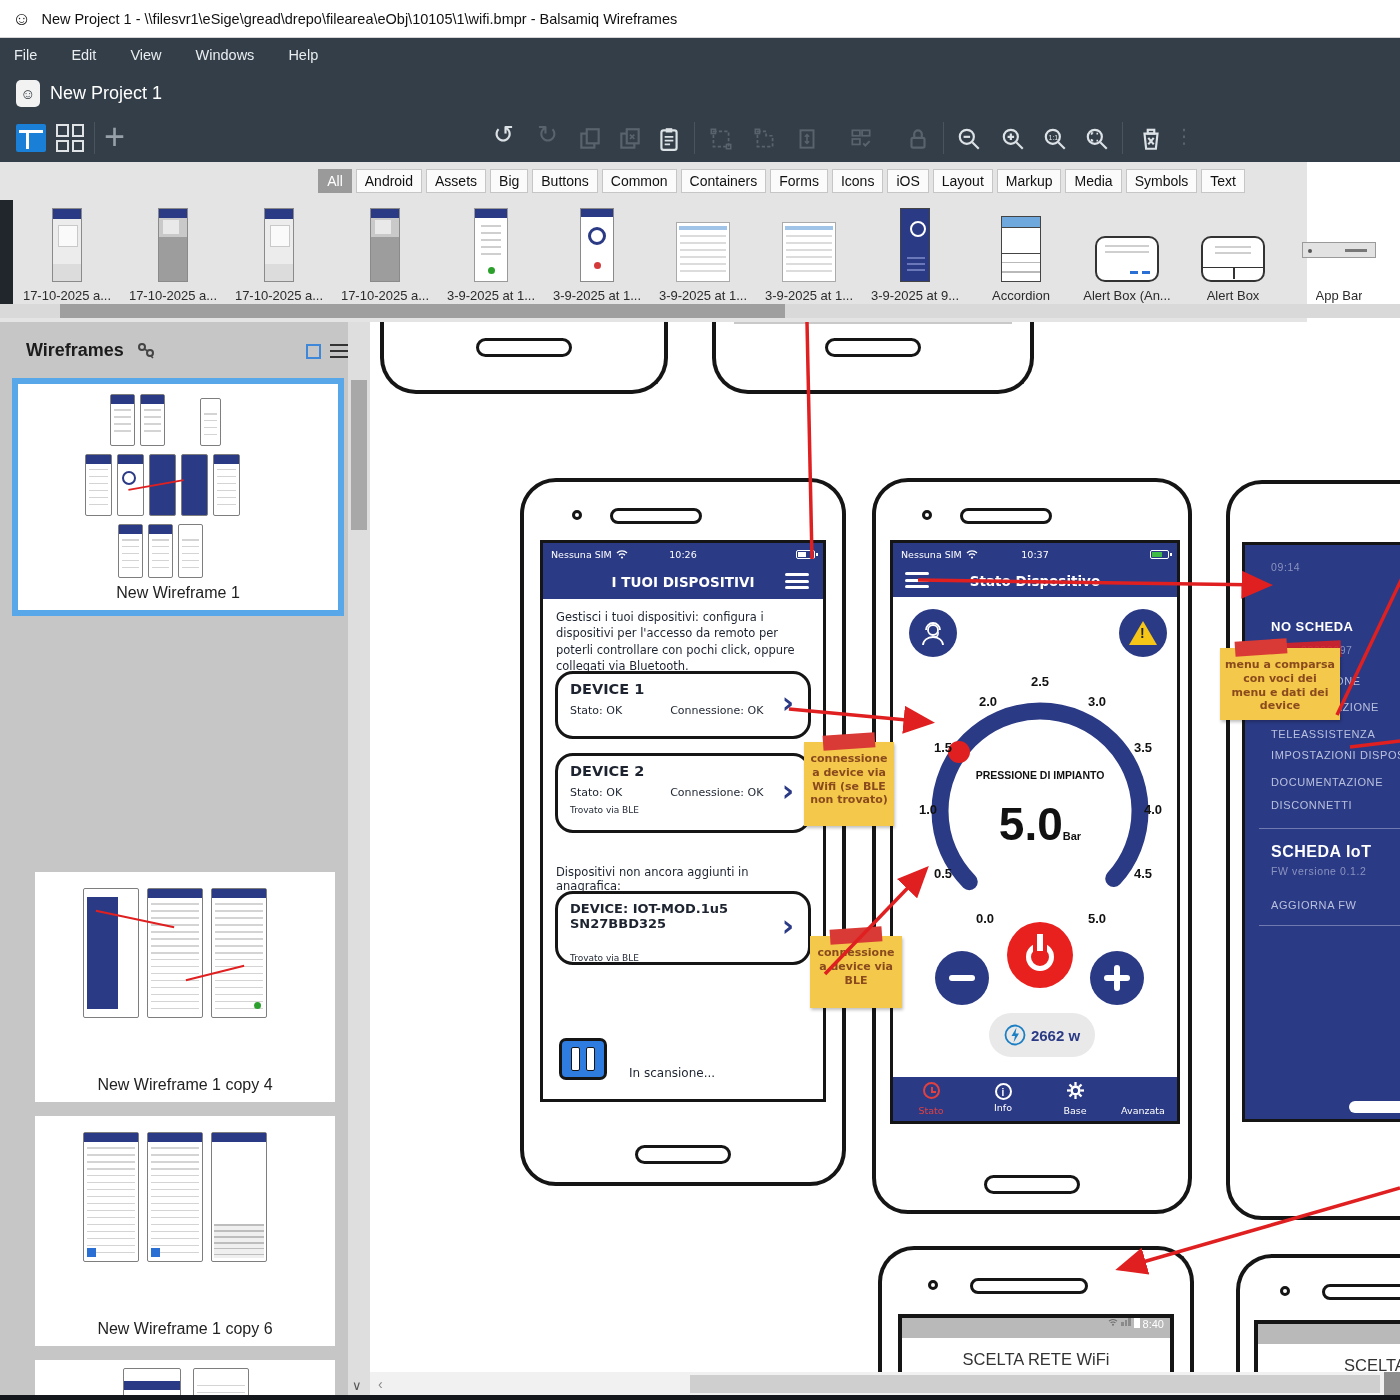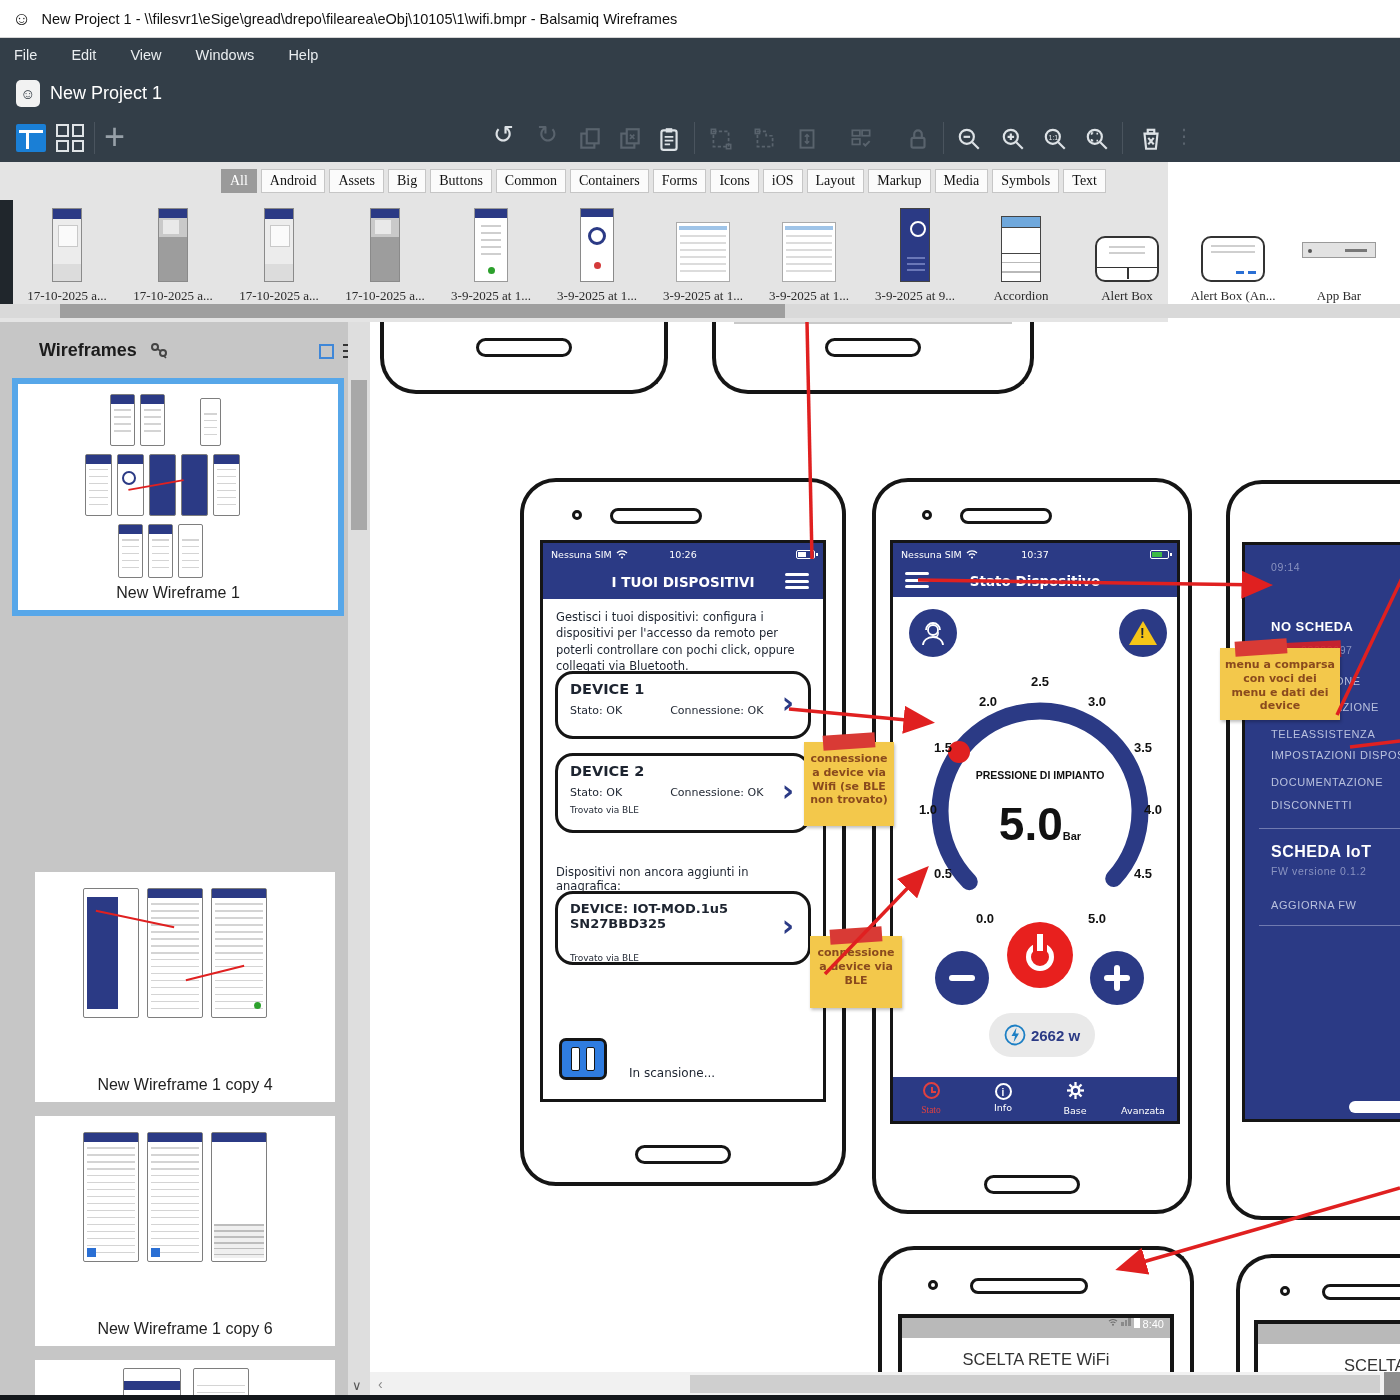--- a/index.html
+++ b/index.html
@@ -32,21 +32,21 @@
   .icon-grid i { border:2.5px solid #dfe3e6; }
   .tb-sep { position:absolute; top:8px; width:1px; height:32px; background:#4a545e; }
   .icon-plus { position:absolute; left:104px; top:2px; font-size:36px; font-weight:200; color:#97a0a8; }
   .tbi { position:absolute; top:12px; width:26px; height:26px; }
   .tbi svg { width:26px; height:26px; }
   .tbi-glyph { position:absolute; top:6px; font-size:25px; color:#dde2e6; }
   .dim { color:#59636d !important; }
   .tb-dots { position:absolute; left:1174px; top:10px; font-size:20px; color:#59636d; letter-spacing:0; }
 
   
-  .library { position:absolute; left:0; top:162px; width:1168px; height:160px; background:#e4e4e4;font-family:Liberation Serif, serif; }
+  .library { position:absolute; left:0; top:162px; width:1307px; height:160px; background:#e4e4e4; }
   .tabs { position:absolute; top:7px; right:62px; display:flex; gap:4px; }
   .tab { font-size:14px; color:#111; background:#fbfbfb; border:1px solid #c6c6c6; padding:3px 8px; cursor:default; }
   .tab.sel { background:#9a9a9a; color:#fff; border-color:#9a9a9a; }
   .lib-darkedge { position:absolute; left:0; top:38px; width:13px; height:105px; background:#20262c; }
   .assets { position:absolute; top:40px; left:14px; display:flex; }
   .aitem { width:106px; display:flex; flex-direction:column; align-items:center; }
   .athumb { height:80px; display:flex; align-items:flex-end; justify-content:center; }
   .alabel { font-size:13px; color:#2b2b2b; margin-top:6px; max-width:104px; white-space:nowrap; overflow:hidden; }
   .shot { position:relative; }
   .t-graya { width:30px; height:74px; border:1px solid #8a8a8a;
@@ -89,21 +89,21 @@
   .t-appbar { width:74px; height:16px; border:1px solid #9a9a9a; background:#e2e2e2; margin-bottom:24px; }
   .t-appbar::before { content:""; position:absolute; left:5px; top:6px; width:4px; height:4px; border-radius:50%; background:#555; }
   .t-appbar::after { content:""; position:absolute; right:8px; top:6px; width:22px; height:3px; background:#777; }
   .lib-scroll { position:absolute; left:0; top:142px; width:1400px; height:14px; background:#d9d9d9; }
   .lib-thumb { position:absolute; left:60px; top:0; width:725px; height:14px; background:#9f9f9f; }
   .lib-left-chev { position:absolute; left:5px; top:138px; font-size:18px; color:#555; }
 
   
   .main { position:absolute; left:0; top:322px; width:1400px; height:1078px; }
   .sidebar { position:absolute; left:0; top:0; width:348px; height:1078px; background:#c6c6c6; overflow:hidden; }
-  .sb-head { position:absolute; left:0; top:10px; width:351px; height:40px;margin-left:13px; }
+  .sb-head { position:absolute; left:0; top:10px; width:351px; height:40px; }
   .sb-title { position:absolute; left:26px; top:8px; font-size:18px; font-weight:bold; color:#1c1c1c; }
   .sb-flow { position:absolute; left:135px; top:10px; }
   .sb-sq { position:absolute; left:306px; top:12px; width:15px; height:15px; border:2px solid #3f87d8; }
   .sb-burger { position:absolute; left:330px; top:12px; width:18px; height:14px;
     border-top:2.5px solid #333; border-bottom:2.5px solid #333; }
   .sb-burger::after { content:""; position:absolute; left:0; right:0; top:3.5px; height:2.5px; background:#333; }
   .wfcard { position:absolute; left:35px; width:300px; background:#fff; }
   .wfcard.sel { left:12px; width:332px; border:6px solid #57a7e9; }
   .wf-label { position:absolute; bottom:8px; width:100%; text-align:center; font-size:16px; color:#222; }
   .mini { position:absolute; background:#fff; border:1px solid #7e7e7e; border-radius:2px; }
@@ -213,21 +213,21 @@
   .btn-power { left:114px; top:379px; width:66px; height:66px; background:#e8201e; }
   .pwr-ring { position:absolute; left:19px; top:21px; width:28px; height:28px; border:5px solid #fff; border-radius:50%; }
   .pwr-bar { position:absolute; left:30px; top:12px; width:6px; height:17px; background:#fff; box-shadow:0 0 0 4px #e8201e; }
   .pwr-pill { position:absolute; left:96px; top:470px; width:106px; height:44px; background:#e9e9e9; border-radius:22px;
     display:flex; align-items:center; justify-content:center; gap:5px;text-align:center; }
   .pwr-val { color:#2b3a85; font-weight:bold; font-size:15px; font-family:"Liberation Sans", sans-serif; }
   .p2nav { position:absolute; left:0; right:0; bottom:0; height:44px; background:#2b3a85; }
   .p2nav .navitem { position:absolute; top:5px; width:56px; text-align:center; color:#fff; }
   .p2nav .navlbl { display:block; font-size:9.5px; margin-top:2px; font-family:"DejaVu Sans", sans-serif; }
   .ni-stato { left:10px; color:#e04040 !important; }
-  .ni-stato .navlbl { color:#e04040;font-family:Liberation Serif, serif; }
+  .ni-stato .navlbl { color:#e04040; }
   .ni-info { left:82px; } .ni-base { left:154px; } .ni-avanz { left:222px; }
   .clock-ic { display:inline-block; width:17px; height:17px; border:2px solid #e04040; border-radius:50%; position:relative; }
   .clock-ic::after { content:""; position:absolute; left:6px; top:3px; width:2px; height:6px; background:#e04040; }
   .clock-ic::before { content:""; position:absolute; left:6px; top:7px; width:5px; height:2px; background:#e04040; }
   .info-ic { display:inline-block; width:17px; height:17px; border:2px solid #fff; border-radius:50%;
     font-size:10px; font-weight:bold; color:#fff; line-height:16px; }
 
   
   .p3item { position:absolute; left:26px; color:#b9c1de; font-size:11px; letter-spacing:0.6px;
     font-family:"Liberation Sans", sans-serif; white-space:nowrap; }
@@ -474,31 +474,31 @@
         <div class="alabel">3-9-2025 at 9...</div>
       </div>
     <div class="aitem">
         <div class="athumb">
           <span class="shot t-acc"></span>
         </div>
         <div class="alabel">Accordion</div>
       </div>
     <div class="aitem">
         <div class="athumb">
+          <span class="shot t-alert2"></span>
+        </div>
+        <div class="alabel">Alert Box (An...</div>
+      </div>
+    <div class="aitem">
+        <div class="athumb">
           <span class="shot t-alert">
             <i></i>
           </span>
         </div>
         <div class="alabel">Alert Box</div>
-      </div>
-    <div class="aitem">
-        <div class="athumb">
-          <span class="shot t-alert2"></span>
-        </div>
-        <div class="alabel">Alert Box (An...</div>
       </div>
     <div class="aitem">
         <div class="athumb">
           <span class="shot t-appbar"></span>
         </div>
         <div class="alabel">App Bar</div>
       </div>
   </div>
   <div class="lib-scroll">
       <div class="lib-thumb"></div>

